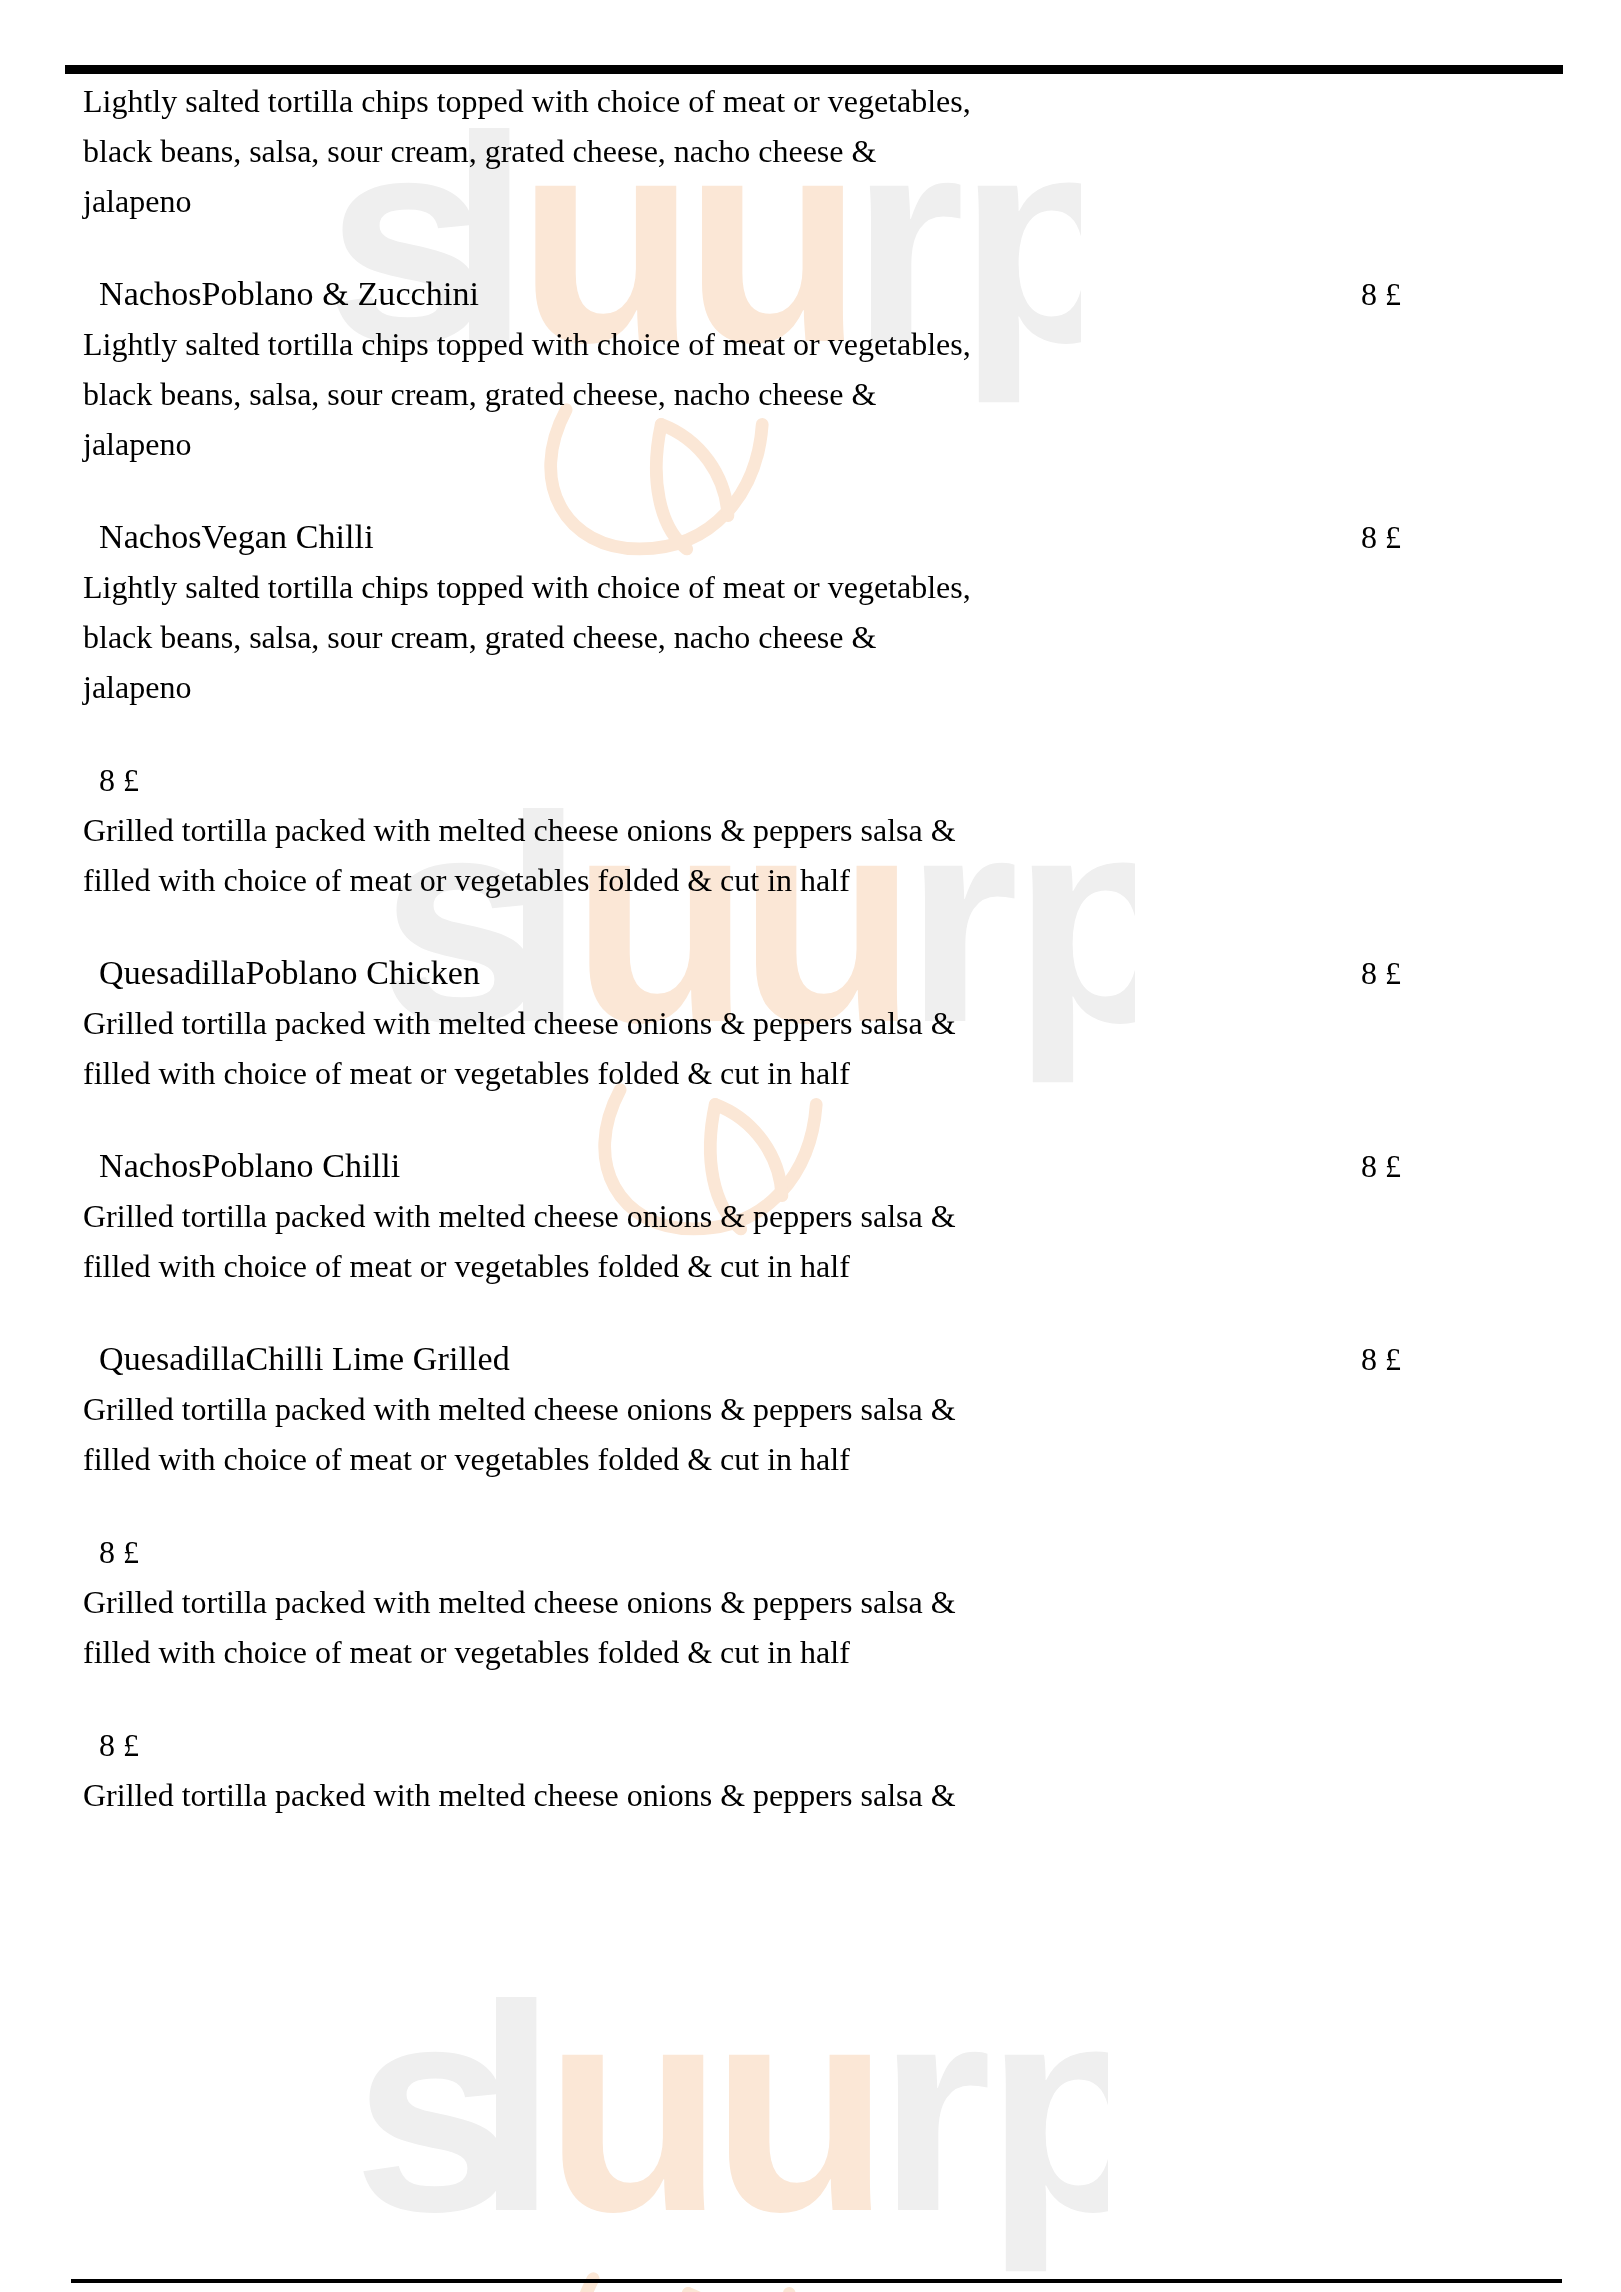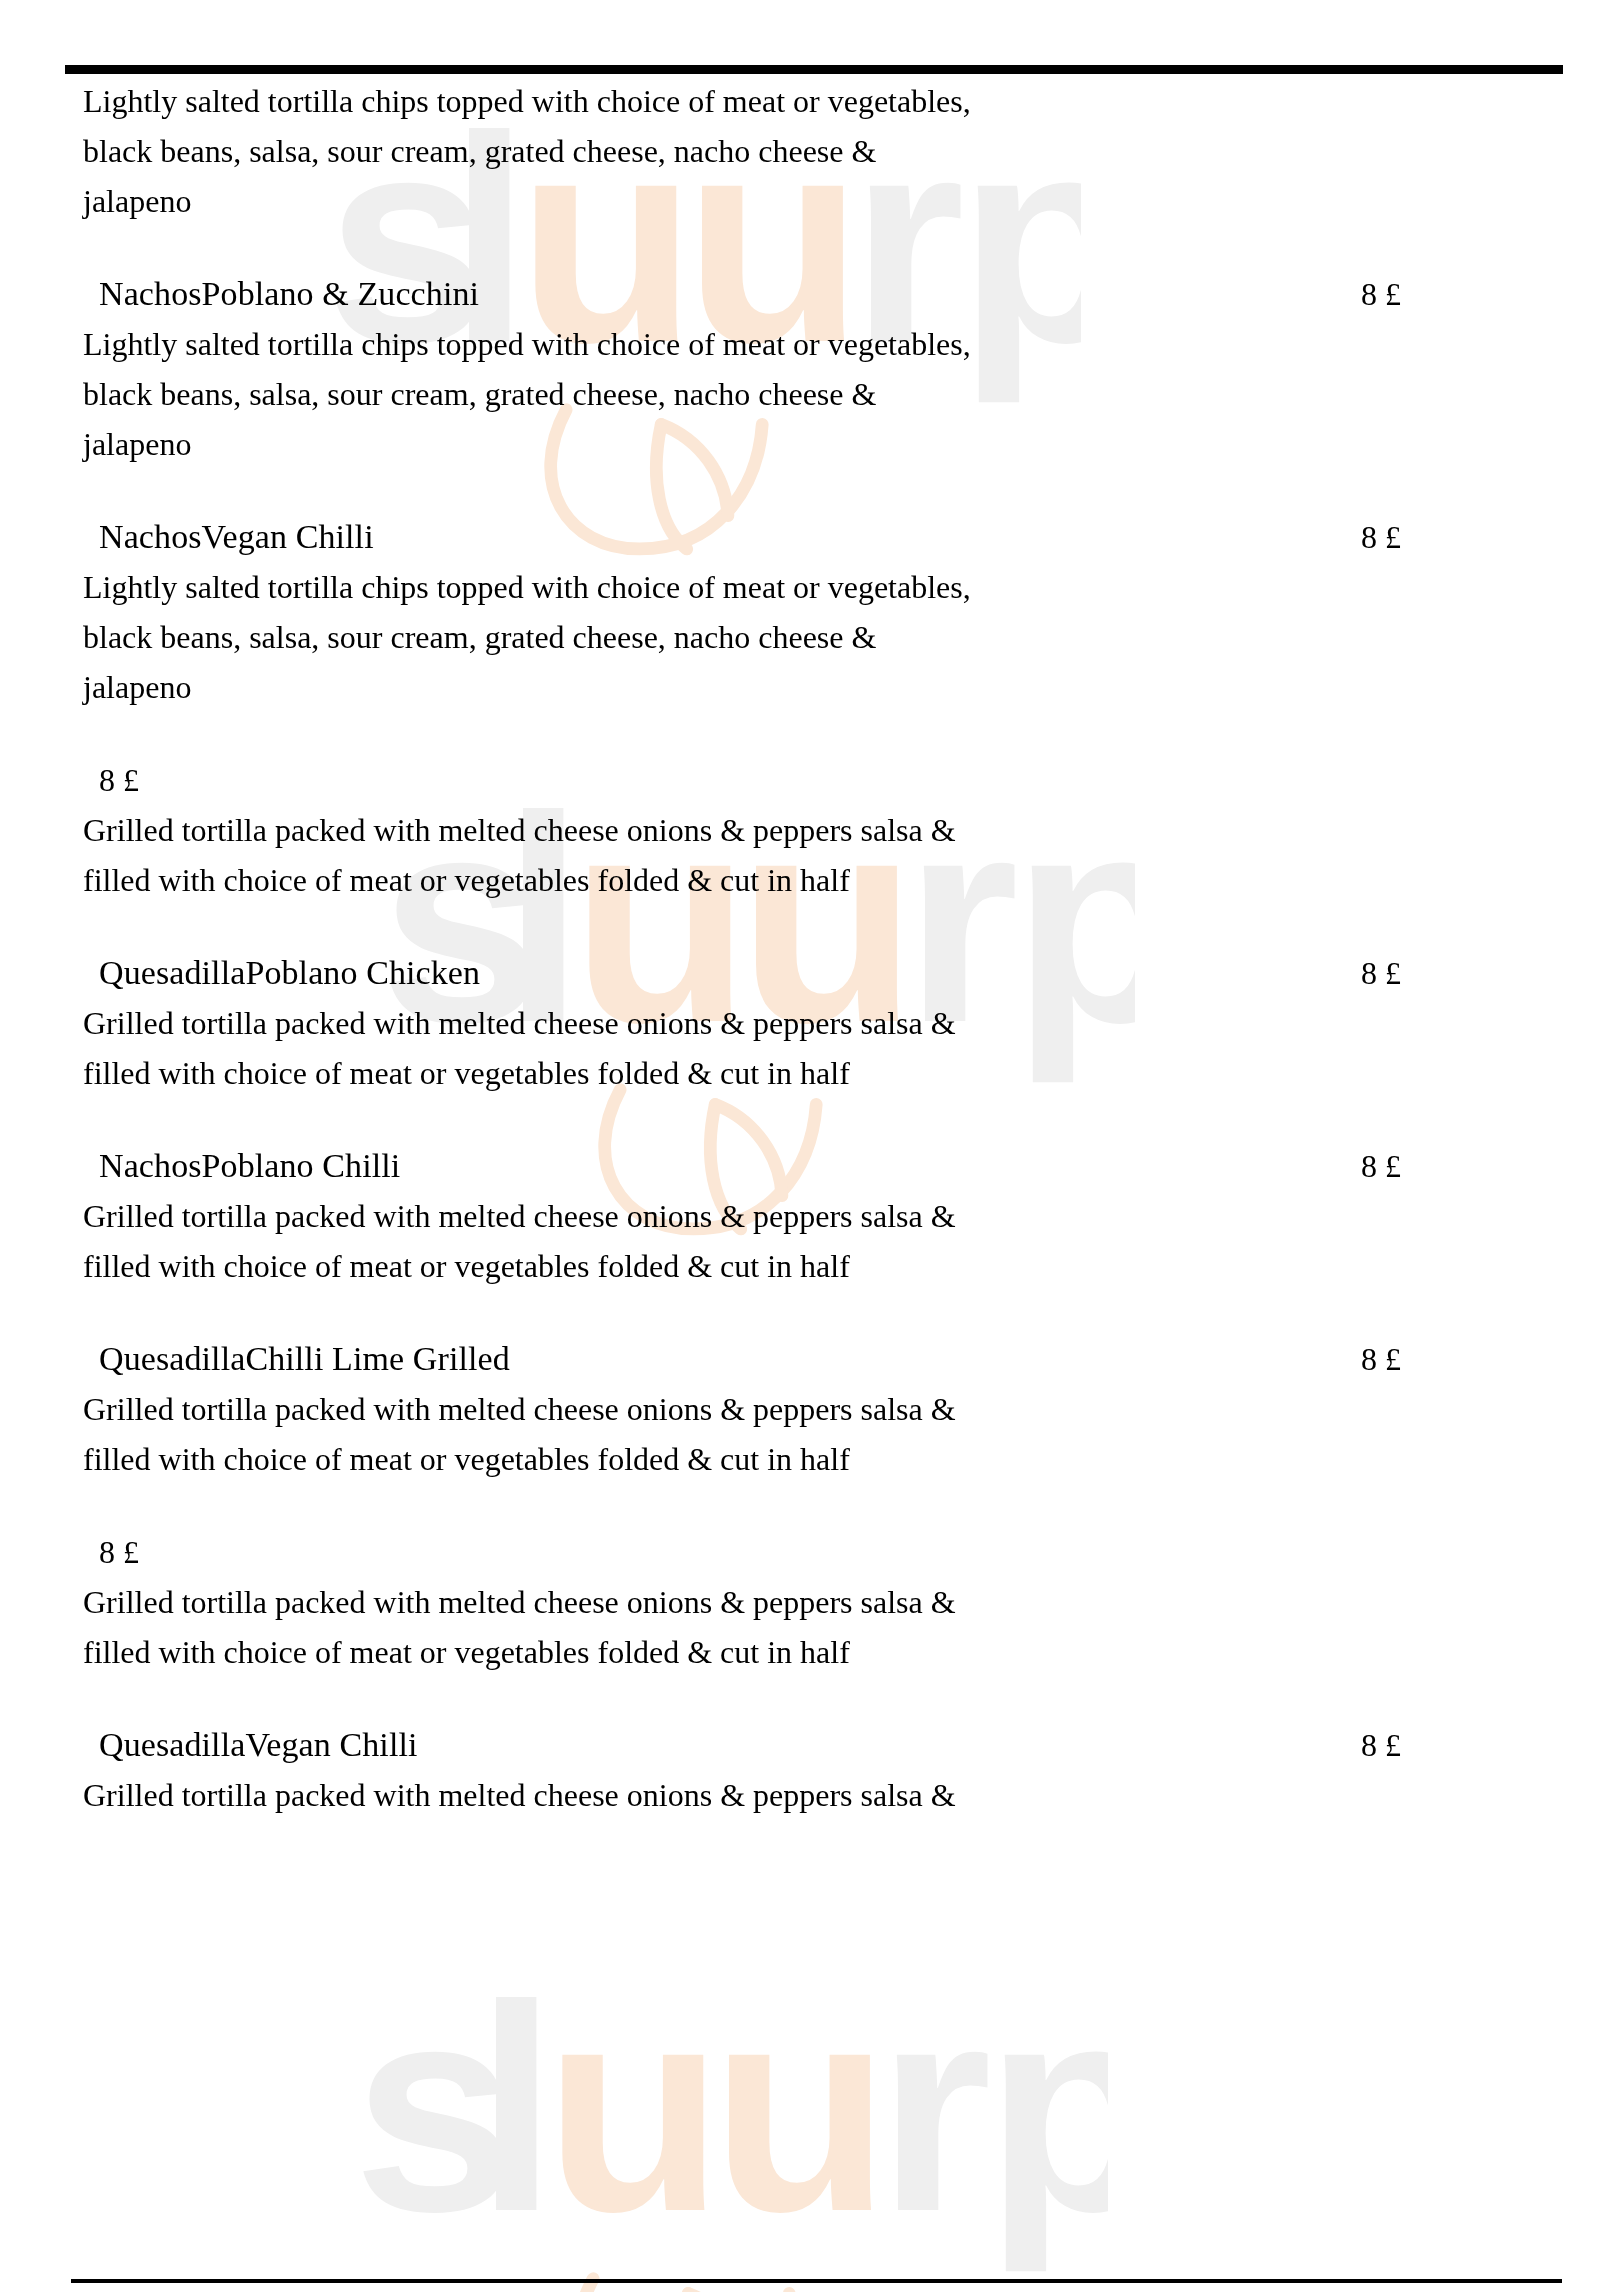--- a/index.html
+++ b/index.html
@@ -237,21 +237,20 @@
         <div class="item-head">
           <span class="item-price">8 £</span>
         </div>
         <div class="item-desc">
           <div>Grilled tortilla packed with melted cheese onions &amp; peppers salsa &amp;</div>
           <div>filled with choice of meat or vegetables folded &amp; cut in half</div>
         </div>
       </div>
       <div class="item">
         <div class="item-head">
-          <span class="item-name">QuesadillaVegan Chilli</span>
           <span class="item-price">8 £</span>
         </div>
         <div class="item-desc">
           <div>Grilled tortilla packed with melted cheese onions &amp; peppers salsa &amp;</div>
         </div>
       </div>
     </div>
 
   <div class="rule-bottom"></div>
 

